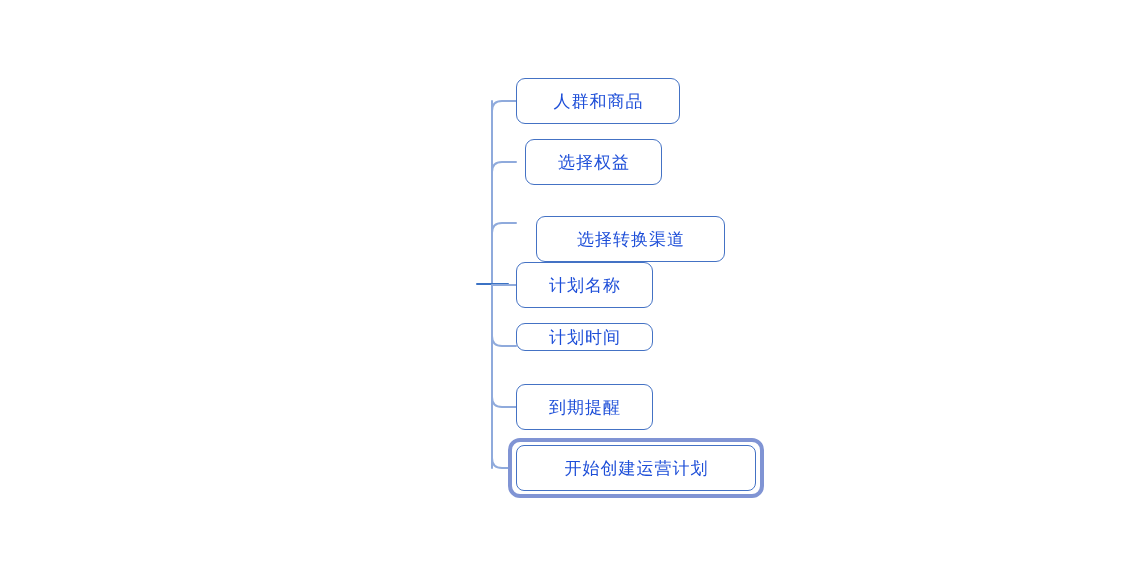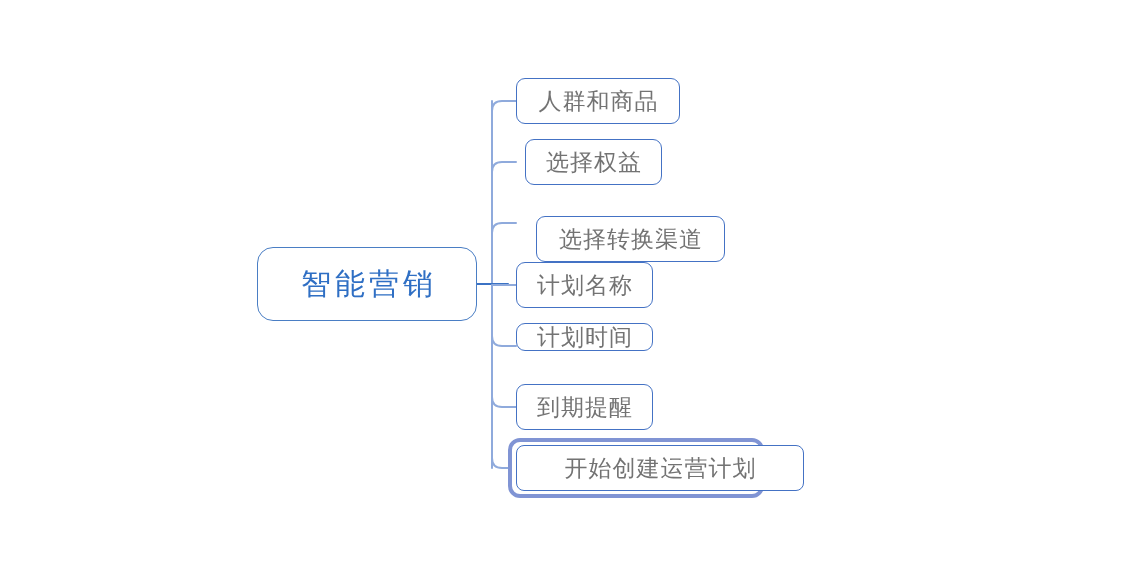--- a/index.html
+++ b/index.html
@@ -54,23 +54,23 @@
     height: 46px;
     box-sizing: border-box;
     border: 1.3px solid #4472c4;
     border-radius: 9px;
     background: #ffffff;
     display: flex;
     align-items: center;
     justify-content: center;
   }
   .child-label {
-    font-size: 23px;
+    font-size: 17px;
     line-height: 1;
-    color: #737373;
+    color: #1d4ed8;
     letter-spacing: 1px;
     text-indent: 1px;
     white-space: nowrap;
   }
 
   
   .selection-ring {
     position: absolute;
     box-sizing: border-box;
     border: 4px solid #8094d4;
@@ -92,23 +92,20 @@
       <path d="M 477 284 L 508 284" fill="none" stroke="#3b72c4" stroke-width="2" stroke-linecap="round"></path>
       <path d="M 492 111 Q 492 101 502 101 L 516 101" fill="none" stroke="#8faadc" stroke-width="2" stroke-linecap="round"></path>
       <path d="M 492 172 Q 492 162 502 162 L 516 162" fill="none" stroke="#8faadc" stroke-width="2" stroke-linecap="round"></path>
       <path d="M 492 233 Q 492 223 502 223 L 516 223" fill="none" stroke="#8faadc" stroke-width="2" stroke-linecap="round"></path>
       <path d="M 492 285 L 516 285" fill="none" stroke="#8faadc" stroke-width="2" stroke-linecap="round"></path>
       <path d="M 492 336 Q 492 346 502 346 L 516 346" fill="none" stroke="#8faadc" stroke-width="2" stroke-linecap="round"></path>
       <path d="M 492 397 Q 492 407 502 407 L 516 407" fill="none" stroke="#8faadc" stroke-width="2" stroke-linecap="round"></path>
       <path d="M 492 458 Q 492 468 502 468 L 516 468" fill="none" stroke="#8faadc" stroke-width="2" stroke-linecap="round"></path>
     </svg>
 
-  <div class="root-node">
-    <span class="root-label">智能营销</span>
-  </div>
 
   <div id="children-layer">
       <div class="child-node" style="left: 516px; top: 78px; width: 164px; height: 46px;">
         <span class="child-label">人群和商品</span>
       </div>
       <div class="child-node" style="left: 516px; top: 139px; width: 137px; height: 46px; margin-left: 9px;">
         <span class="child-label">选择权益</span>
       </div>
       <div class="child-node" style="left: 516px; top: 216px; width: 189px; height: 46px; margin-left: 20px;">
         <span class="child-label">选择转换渠道</span>
@@ -116,18 +113,18 @@
       <div class="child-node" style="left: 516px; top: 262px; width: 137px; height: 46px;">
         <span class="child-label">计划名称</span>
       </div>
       <div class="child-node" style="left: 516px; top: 323px; width: 137px; height: 28px;">
         <span class="child-label">计划时间</span>
       </div>
       <div class="child-node" style="left: 516px; top: 384px; width: 137px; height: 46px;">
         <span class="child-label">到期提醒</span>
       </div>
       <div class="selection-ring" style="left: 508px; top: 438px; width: 256px; height: 60px;"></div>
-      <div class="child-node is-selected" style="left: 516px; top: 445px; width: 288px; height: 46px;">
+      <div class="child-node is-selected" style="left: 516px; top: 445px; width: 240px; height: 46px;">
         <span class="child-label">开始创建运营计划</span>
       </div>
     </div>
 
 </div>
 
 </body></html>

